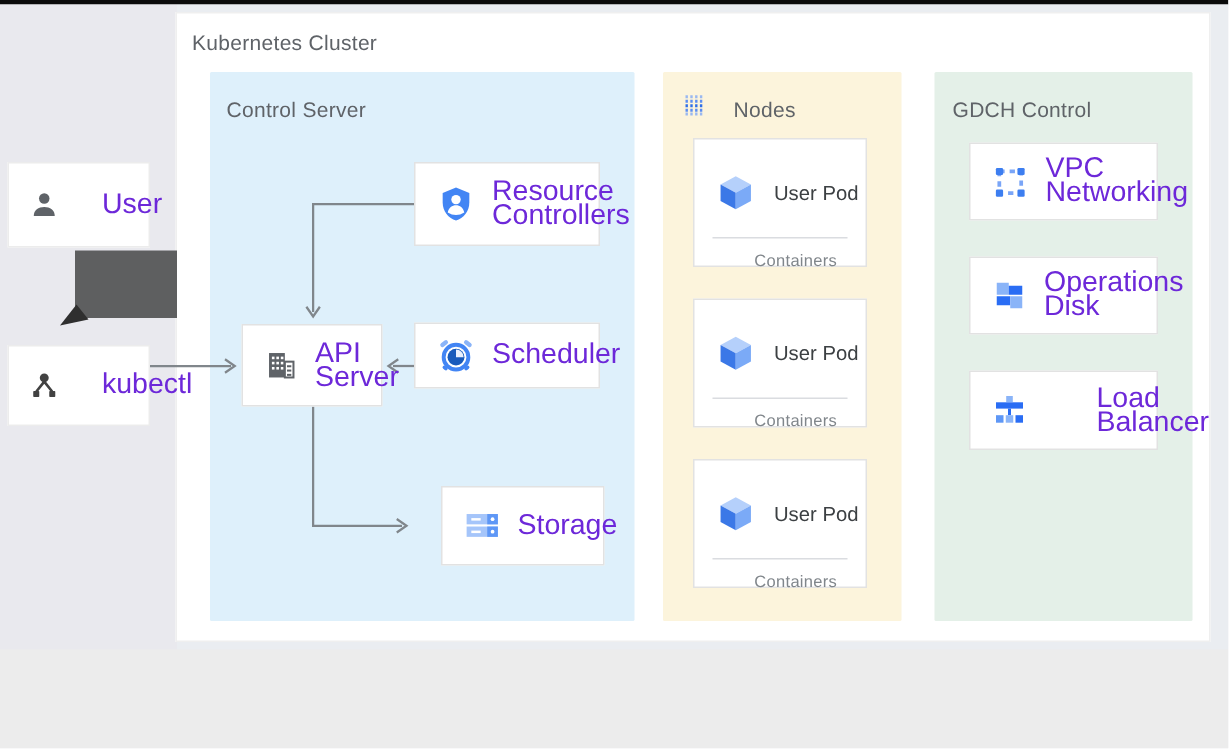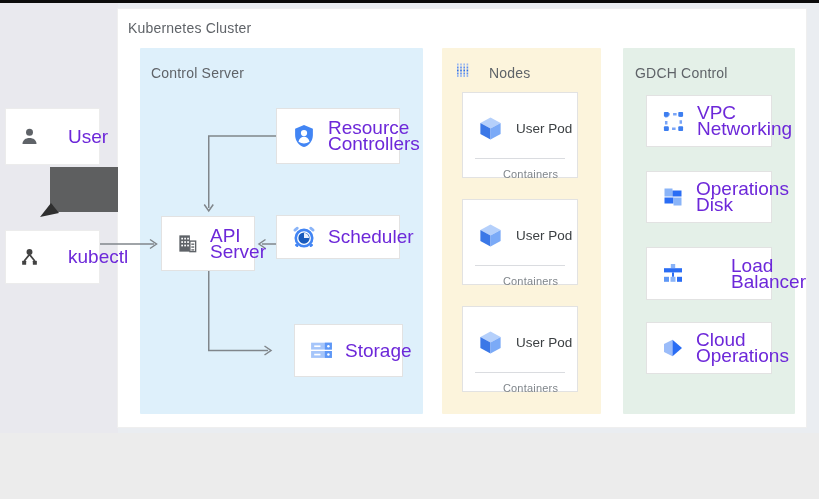--- a/index.html
+++ b/index.html
@@ -253,23 +253,14 @@
         <rect x="3" y="6.2" width="18" height="4.2" fill="#2a6df4"></rect>
         <rect x="11" y="10.4" width="2" height="4.4" fill="#2a6df4"></rect>
         <rect x="3" y="14.8" width="5" height="5" fill="#5e97f6"></rect>
         <rect x="9.5" y="14.8" width="5" height="5" fill="#8ab4f8"></rect>
         <rect x="16" y="14.8" width="5" height="5" fill="#2a6df4"></rect>
       </svg>
     </span>
     <span class="card-label" style="width:66px;margin-left:35px;">Load Balancer</span>
   </div>
 
-  <div class="abs card" style="left:646px;top:322px;width:126px;height:52px;">
-    <span>
-      <svg width="24" height="24" viewBox="0 0 24 24">
-        <polygon points="3,8 11.5,3.8 11.5,20.2 3,16" fill="#9bbcf9"></polygon>
-        <polygon points="11.5,3.8 21,12 11.5,20.2" fill="#2a6df4"></polygon>
-      </svg>
-    </span>
-    <span class="card-label" style="width:74px;">Cloud Operations</span>
-  </div>
 
 </div>
 
 </body></html>

